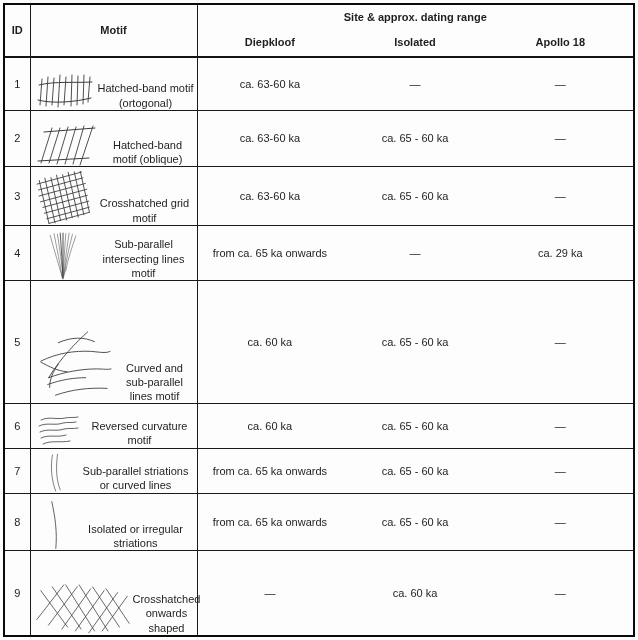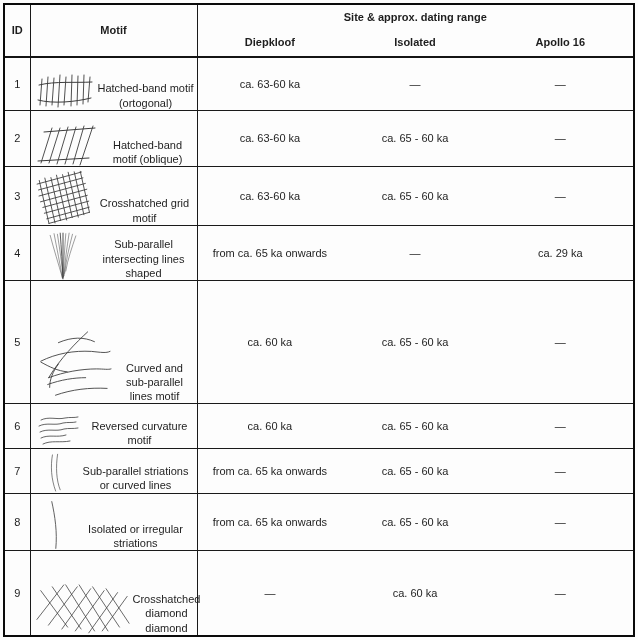--- a/index.html
+++ b/index.html
@@ -39,21 +39,21 @@
   </colgroup>
   <thead>
     <tr class="h1">
       <th class="col-id" rowspan="2">ID</th>
       <th class="col-motif" rowspan="2">Motif</th>
       <th colspan="3">Site &amp; approx. dating range</th>
     </tr>
     <tr class="h2">
       <th>Diepkloof</th>
       <th>Isolated</th>
-      <th>Apollo 16</th>
+      <th>Apollo 18</th>
     </tr>
   </thead>
   <tbody>
 
     <tr class="r1">
       <td class="col-id">1</td>
       <td class="col-motif">
         <div class="motif-wrap">
           <span class="sketch">
             <svg class="sk" width="60" height="38" viewBox="0 0 60 38">
@@ -146,21 +146,21 @@
               <path d="M12,3 C17,30 23,58 27,83" stroke-width="0.9"></path>
               <path d="M18,4 C22,30 26,56 28,80" stroke-width="0.9"></path>
               <path d="M23,2 C25,30 27,58 28,84" stroke-width="1.5"></path>
               <path d="M28,2 L28,82" stroke-width="1.6"></path>
               <path d="M33,3 C31,30 29,56 29,80" stroke-width="0.9"></path>
               <path d="M39,2 C35,28 31,54 30,78" stroke-width="0.9"></path>
               <path d="M45,4 C39,28 33,52 31,74" stroke-width="0.9"></path>
               <path d="M51,7 C44,28 36,50 33,70" stroke-width="0.9"></path>
             </svg>
           </span>
-          <span class="mlabel">Sub-parallel intersecting lines shaped</span>
+          <span class="mlabel">Sub-parallel intersecting lines motif</span>
         </div>
       </td>
       <td>from ca. 65 ka onwards</td>
       <td>—</td>
       <td>ca. 29 ka</td>
     </tr>
 
     <tr class="r5">
       <td class="col-id">5</td>
       <td class="col-motif">
@@ -254,21 +254,21 @@
               <path d="M56,58 L86,16" stroke-width="0.8"></path>
                     <path d="M70,56 L96,20" stroke-width="0.8"></path>
               <path d="M6,14 L34,52" stroke-width="0.8"></path>
                     <path d="M18,10 L48,54" stroke-width="0.8"></path>
               <path d="M32,8 L62,56" stroke-width="0.8"></path>
                     <path d="M46,8 L76,56" stroke-width="0.8"></path>
               <path d="M60,10 L88,52" stroke-width="0.8"></path>
                     <path d="M74,12 L98,48" stroke-width="0.8"></path>
             </svg>
           </span>
-          <span class="mlabel">Crosshatched diamond diamond</span>
+          <span class="mlabel">Crosshatched onwards shaped</span>
         </div>
       </td>
       <td>—</td>
       <td>ca. 60 ka</td>
       <td>—</td>
     </tr>
 
   </tbody>
 </table>
 </div>

